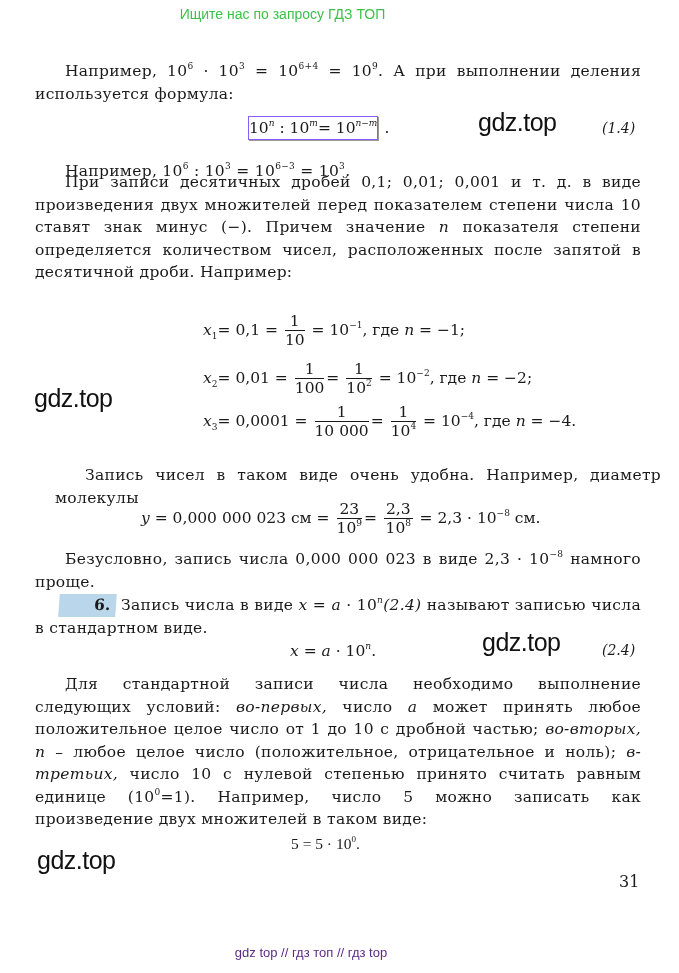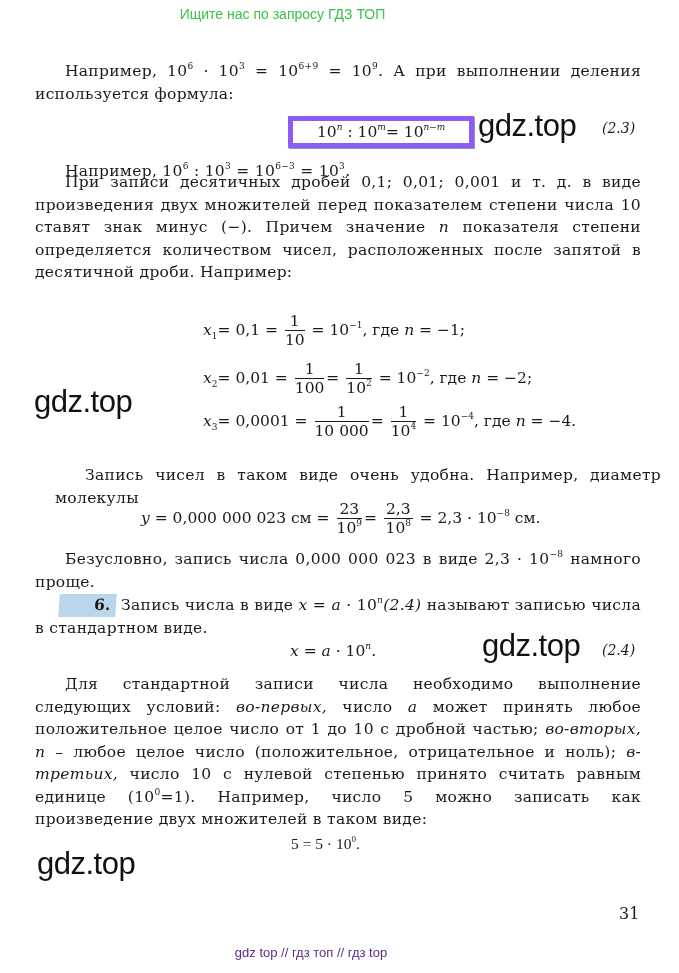--- a/index.html
+++ b/index.html
@@ -23,47 +23,46 @@
     }
     .indent { text-indent: 30px; }
     .line { position: absolute; font-size: 15.5px; white-space: nowrap; }
     sup { font-size: 9px; vertical-align: 7px; line-height: 0; }
     sub { font-size: 9px; vertical-align: -4px; line-height: 0; }
     .it { font-style: italic; }
     .frac { display: inline-block; vertical-align: middle; text-align: center; margin: 0 2px; }
     .frac .num { display: block; border-bottom: 1px solid #1a1a1a; padding: 0 2px; line-height: 18px; }
     .frac .den { display: block; line-height: 18px; }
     .boxed {
-      display: inline-block; border: 5px solid #8b5cf6; padding: 2px 24px;
+      display: inline-block; border: 1px solid #8b5cf6; padding: 2px 0;
       box-shadow: 1px 1px 0 #999;
-      margin-left: 40px;
     }
     .wm {
       position: absolute; font-family: "Liberation Sans", sans-serif;
-      font-size: 31px; color: #111; letter-spacing: -0.5px;
+      font-size: 25px; color: #111; letter-spacing: -0.5px;
     }
     .eqtag { position: absolute; font-style: italic; font-size: 14px; }
     .num-badge {
       display: inline-block; background: #b9d6ea; padding: 0 5px; margin-left: -6px;
       font-weight: bold; transform: skewX(-4deg);
     }
-    .pagenum { position: absolute; left: 619px; top: 904px; font-size: 16px; text-align: right; }
+    .pagenum { position: absolute; left: 619px; top: 872px; font-size: 16px; text-align: right; }
   </style>
 </head>
 <body>
 
 <div class="banner-top">Ищите нас по запросу ГДЗ ТОП</div>
 
-<div class="p indent" style="top:60px;"><span>Например, 10</span><sup>6</sup><span> · 10</span><sup>3</sup><span> = 10</span><sup>6+9</sup><span> = 10</span><sup>9</sup><span>. А при выполнении деления используется формула:</span></div>
+<div class="p indent" style="top:60px;"><span>Например, 10</span><sup>6</sup><span> · 10</span><sup>3</sup><span> = 10</span><sup>6+4</sup><span> = 10</span><sup>9</sup><span>. А при выполнении деления используется формула:</span></div>
 
 <div class="line" style="left:248px; top:116px;">
   <span class="boxed"><span>10</span><sup class="it">n</sup><span> : 10</span><sup class="it">m</sup><span>= 10</span><sup class="it">n−m</sup></span><span style="margin-left:6px;">.</span>
 </div>
 <div class="wm" style="left:478px; top:108px;">gdz.top</div>
-<div class="eqtag" style="left:602px; top:120px;">(2.3)</div>
+<div class="eqtag" style="left:602px; top:120px;">(1.4)</div>
 
 <div class="p indent" style="top:160px;"><span>Например, 10</span><sup>6</sup><span> : 10</span><sup>3</sup><span> = 10</span><sup>6−3</sup><span> = 10</span><sup>3</sup><span>.</span></div>
 
 <div class="p indent" style="top:171px;"><span>При записи десятичных дробей 0,1; 0,01; 0,001 и т. д. в виде произведения двух множителей перед показателем степени числа 10 ставят знак минус (−). Причем значение </span><span class="it">n</span><span> показателя степени определяется количеством чисел, расположенных после запятой в десятичной дроби. Например:</span></div>
 
 <div class="line" style="left:203px; top:312px;">
   <span class="it">x</span><sub>1</sub><span>= 0,1 =</span>
   <span class="frac"><span class="num">1</span><span class="den">10</span></span>
   <span>= 10</span><sup>−1</sup><span>, где </span><span class="it">n</span><span> = −1;</span>
 </div>

